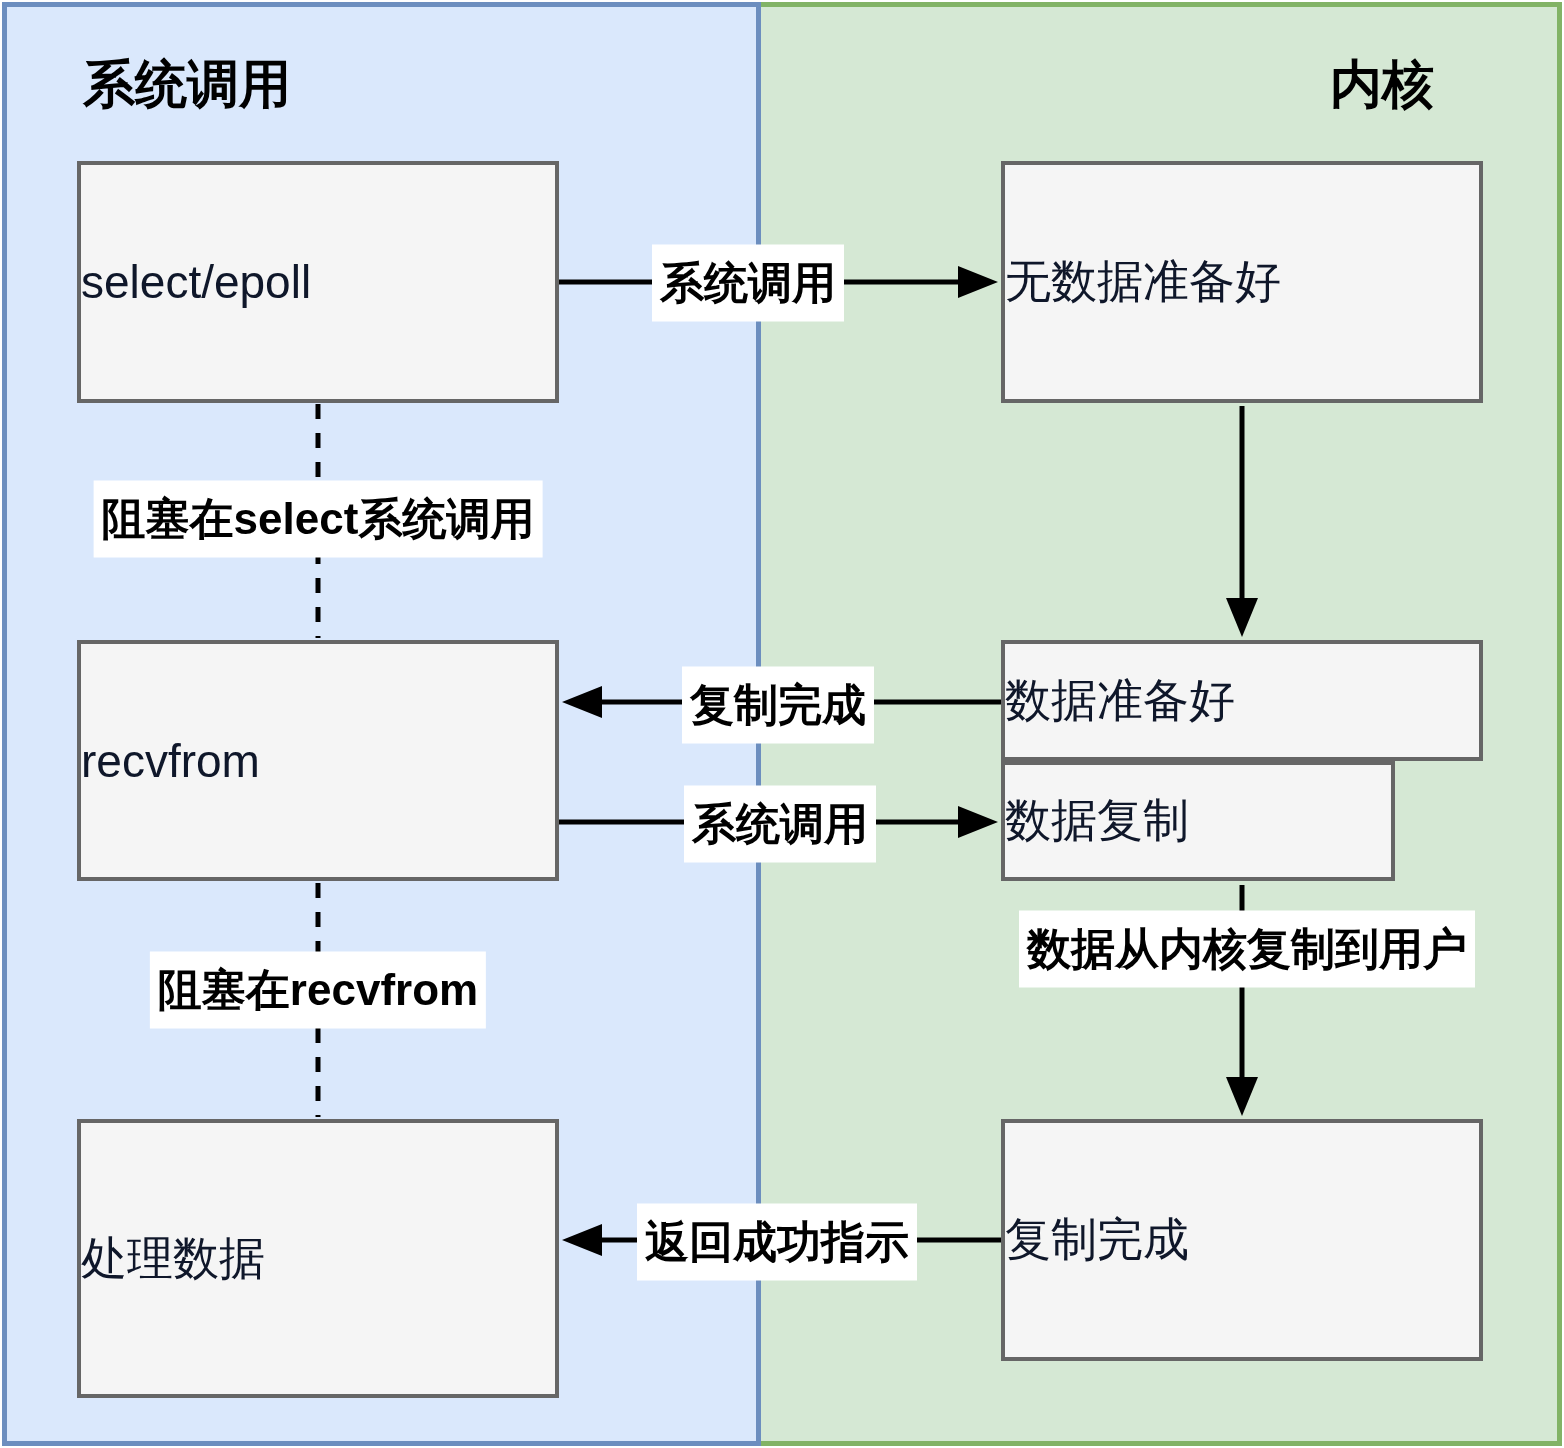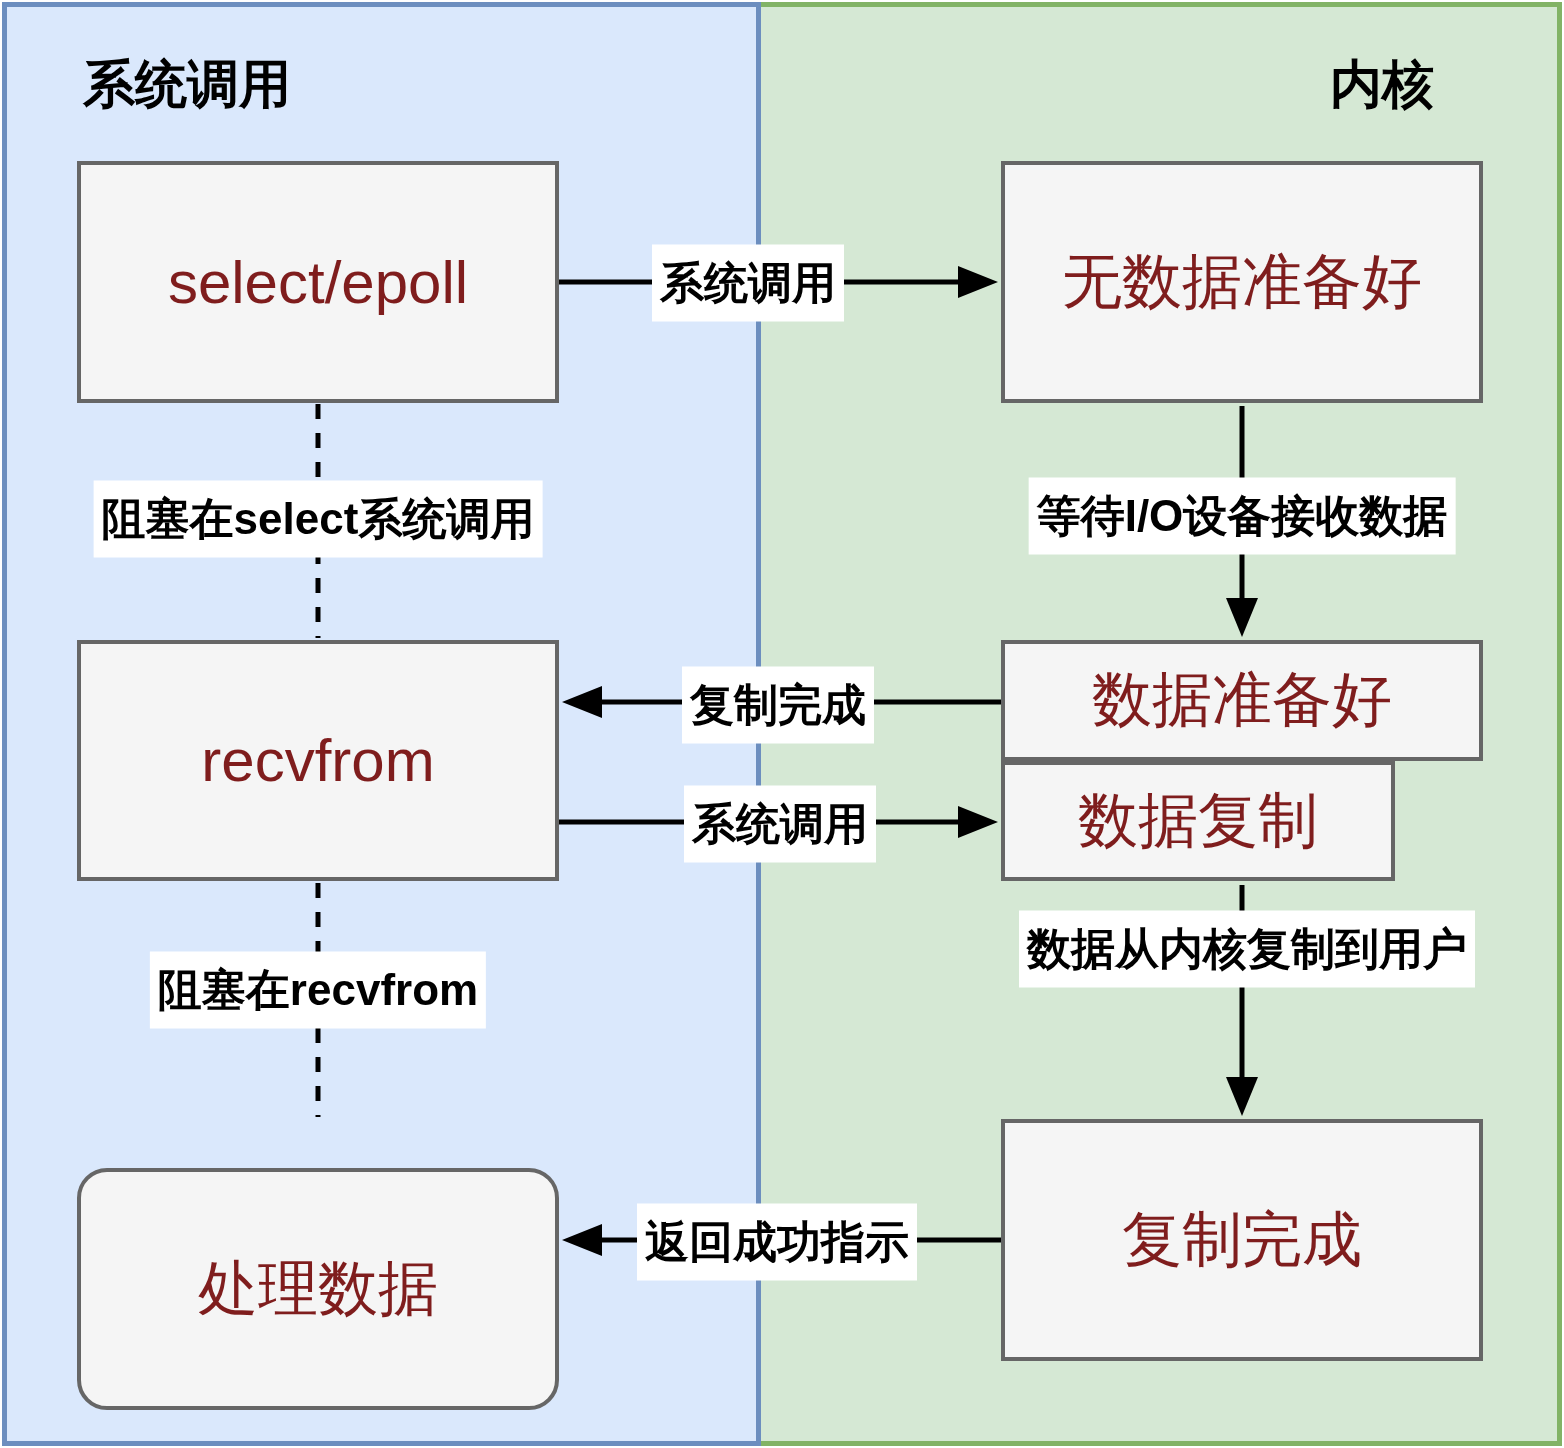--- a/index.html
+++ b/index.html
@@ -40,31 +40,30 @@
     width: 1564px; height: 1448px;
     pointer-events: none;
   }
 
   .box {
     position: absolute;
     background: #f5f5f5;
     border: 4px solid #666666;
     display: flex;
     align-items: center;
-    justify-content: center;
-    font-size: 60px;
-    color: #7f1d1d;
+    font-size: 46px;
+    color: #0f172a;
     white-space: nowrap;
   }
   #box-select-epoll { left: 77px;   top: 161px;  width: 482px; height: 242px; }
   #box-no-data     { left: 1001px; top: 161px;  width: 482px; height: 242px; }
   #box-recvfrom    { left: 77px;   top: 640px;  width: 482px; height: 241px; }
   #box-data-ready  { left: 1001px; top: 640px;  width: 482px; height: 121px; }
   #box-data-copy   { left: 1001px; top: 761px;  width: 394px; height: 120px; }
-  #box-process     { left: 77px;   top: 1168px; width: 482px; height: 242px; border-radius: 30px; }
+  #box-process     { left: 77px;   top: 1119px; width: 482px; height: 279px; }
   #box-copy-done   { left: 1001px; top: 1119px; width: 482px; height: 242px; }
 
   .edge-label {
     position: absolute;
     transform: translate(-50%, -50%);
     background: #ffffff;
     padding: 9px 8px;
     font-size: 44px;
     font-weight: 600;
     color: #000000;
@@ -130,21 +129,20 @@
     <span>数据复制</span>
   </div>
   <div class="box" id="box-process">
     <span>处理数据</span>
   </div>
   <div class="box" id="box-copy-done">
     <span>复制完成</span>
   </div>
 
   <div class="edge-label" id="lbl-syscall-1">系统调用</div>
-  <div class="edge-label" id="lbl-wait-io">等待I/O设备接收数据</div>
   <div class="edge-label" id="lbl-block-select">阻塞在select系统调用</div>
   <div class="edge-label" id="lbl-data-readable">复制完成</div>
   <div class="edge-label" id="lbl-syscall-2">系统调用</div>
   <div class="edge-label" id="lbl-block-recvfrom">阻塞在recvfrom</div>
   <div class="edge-label" id="lbl-copy-to-user">数据从内核复制到用户</div>
   <div class="edge-label" id="lbl-return-success">返回成功指示</div>
 
 </div>
 
 </body></html>

